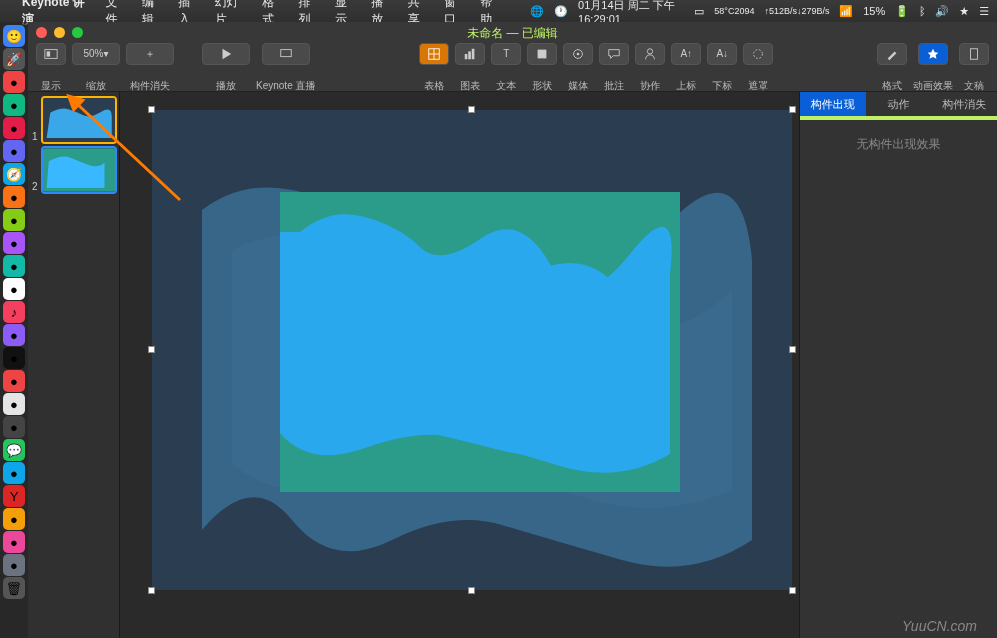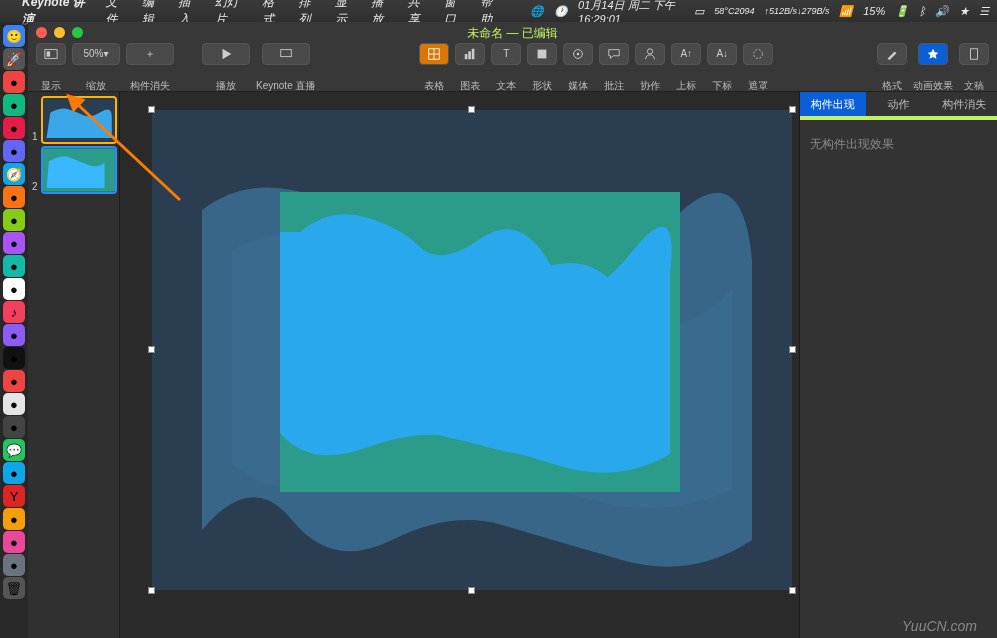--- a/index.html
+++ b/index.html
@@ -1,19 +1,19 @@
 <!DOCTYPE html>
 <html><head>
 <meta charset="utf-8">
 <style>
 * { margin: 0; padding: 0; box-sizing: border-box; font-family: -apple-system, "Helvetica Neue", Arial, sans-serif; }
 body { width: 997px; height: 638px; background: #2a2a2a; overflow: hidden; position: relative; }
 
 
-.menubar { height: 22px; background: linear-gradient(#3a3a3a,#2f2f2f); display: flex; align-items: center; color: #e8e8e8; font-size: 12px; padding: 0 8px; gap: 14px; font-style: italic; }
+.menubar { height: 22px; background: linear-gradient(#3a3a3a,#2f2f2f); display: flex; align-items: center; color: #e8e8e8; font-size: 12px; padding: 0 8px; gap: 14px; }
 .menubar .apple { font-size: 13px; }
 .menubar .app-name { font-weight: 600; }
 .menubar .spacer { flex: 1; }
 .menubar .right { display: flex; align-items: center; gap: 10px; font-size: 11px; }
 .menubar .right .col { display:flex; flex-direction:row; line-height:9px; font-size:9px; text-align:right;}
 
 
 .window { position: absolute; top: 22px; left: 28px; right: 0; bottom: 0; background: #383838; display:flex; flex-direction:column;}
 .titlebar { height: 22px; display:flex; align-items:center; justify-content:center; color:#bef264; font-size:12px; position:relative;}
 .traffic { position:absolute; left:8px; top:5px; display:flex; gap:7px;}
@@ -50,21 +50,21 @@
 .slide .handle{position:absolute;width:7px;height:7px;background:#fff;border:1px solid #888;}
 .h-tl{top:-4px;left:-4px;} .h-tr{top:-4px;right:-4px;} .h-bl{bottom:-4px;left:-4px;} .h-br{bottom:-4px;right:-4px;}
 .h-tm{top:-4px;left:50%;margin-left:-4px;} .h-bm{bottom:-4px;left:50%;margin-left:-4px;}
 .h-ml{top:50%;left:-4px;margin-top:-4px;} .h-mr{top:50%;right:-4px;margin-top:-4px;}
 
 
 .inspector{width:198px; background:#333; border-left:1px solid #1a1a1a; display:flex; flex-direction:column;}
 .insp-tabs{display:flex; height:28px;}
 .insp-tab{flex:1;display:flex;align-items:center;justify-content:center;color:#bbb;font-size:11px;border-bottom:4px solid #bef264;}
 .insp-tab.active{background:#0a5fd6;color:#fff;}
-.insp-body{padding:16px 10px; display:flex; flex-direction:row; align-items:center; gap:14px;}
+.insp-body{padding:16px 10px; display:flex; flex-direction:column; align-items:center; gap:14px;}
 .insp-msg{color:#888;font-size:12px;}
 .insp-btn{width:176px;height:24px;background:#0a5fd6;color:#fff;border-radius:4px;font-size:12px;display:flex;align-items:center;justify-content:center;}
 
 
 .dock{position:absolute; left:0; top:22px; bottom:0; width:28px; background:rgba(40,40,40,.6); display:flex; flex-direction:column; align-items:center; padding:3px 0; gap:1px;}
 .dock .d{width:22px;height:22px;border-radius:5px;display:flex;align-items:center;justify-content:center;font-size:13px;}
 
 
 .arrow{position:absolute; pointer-events:none;}
 

